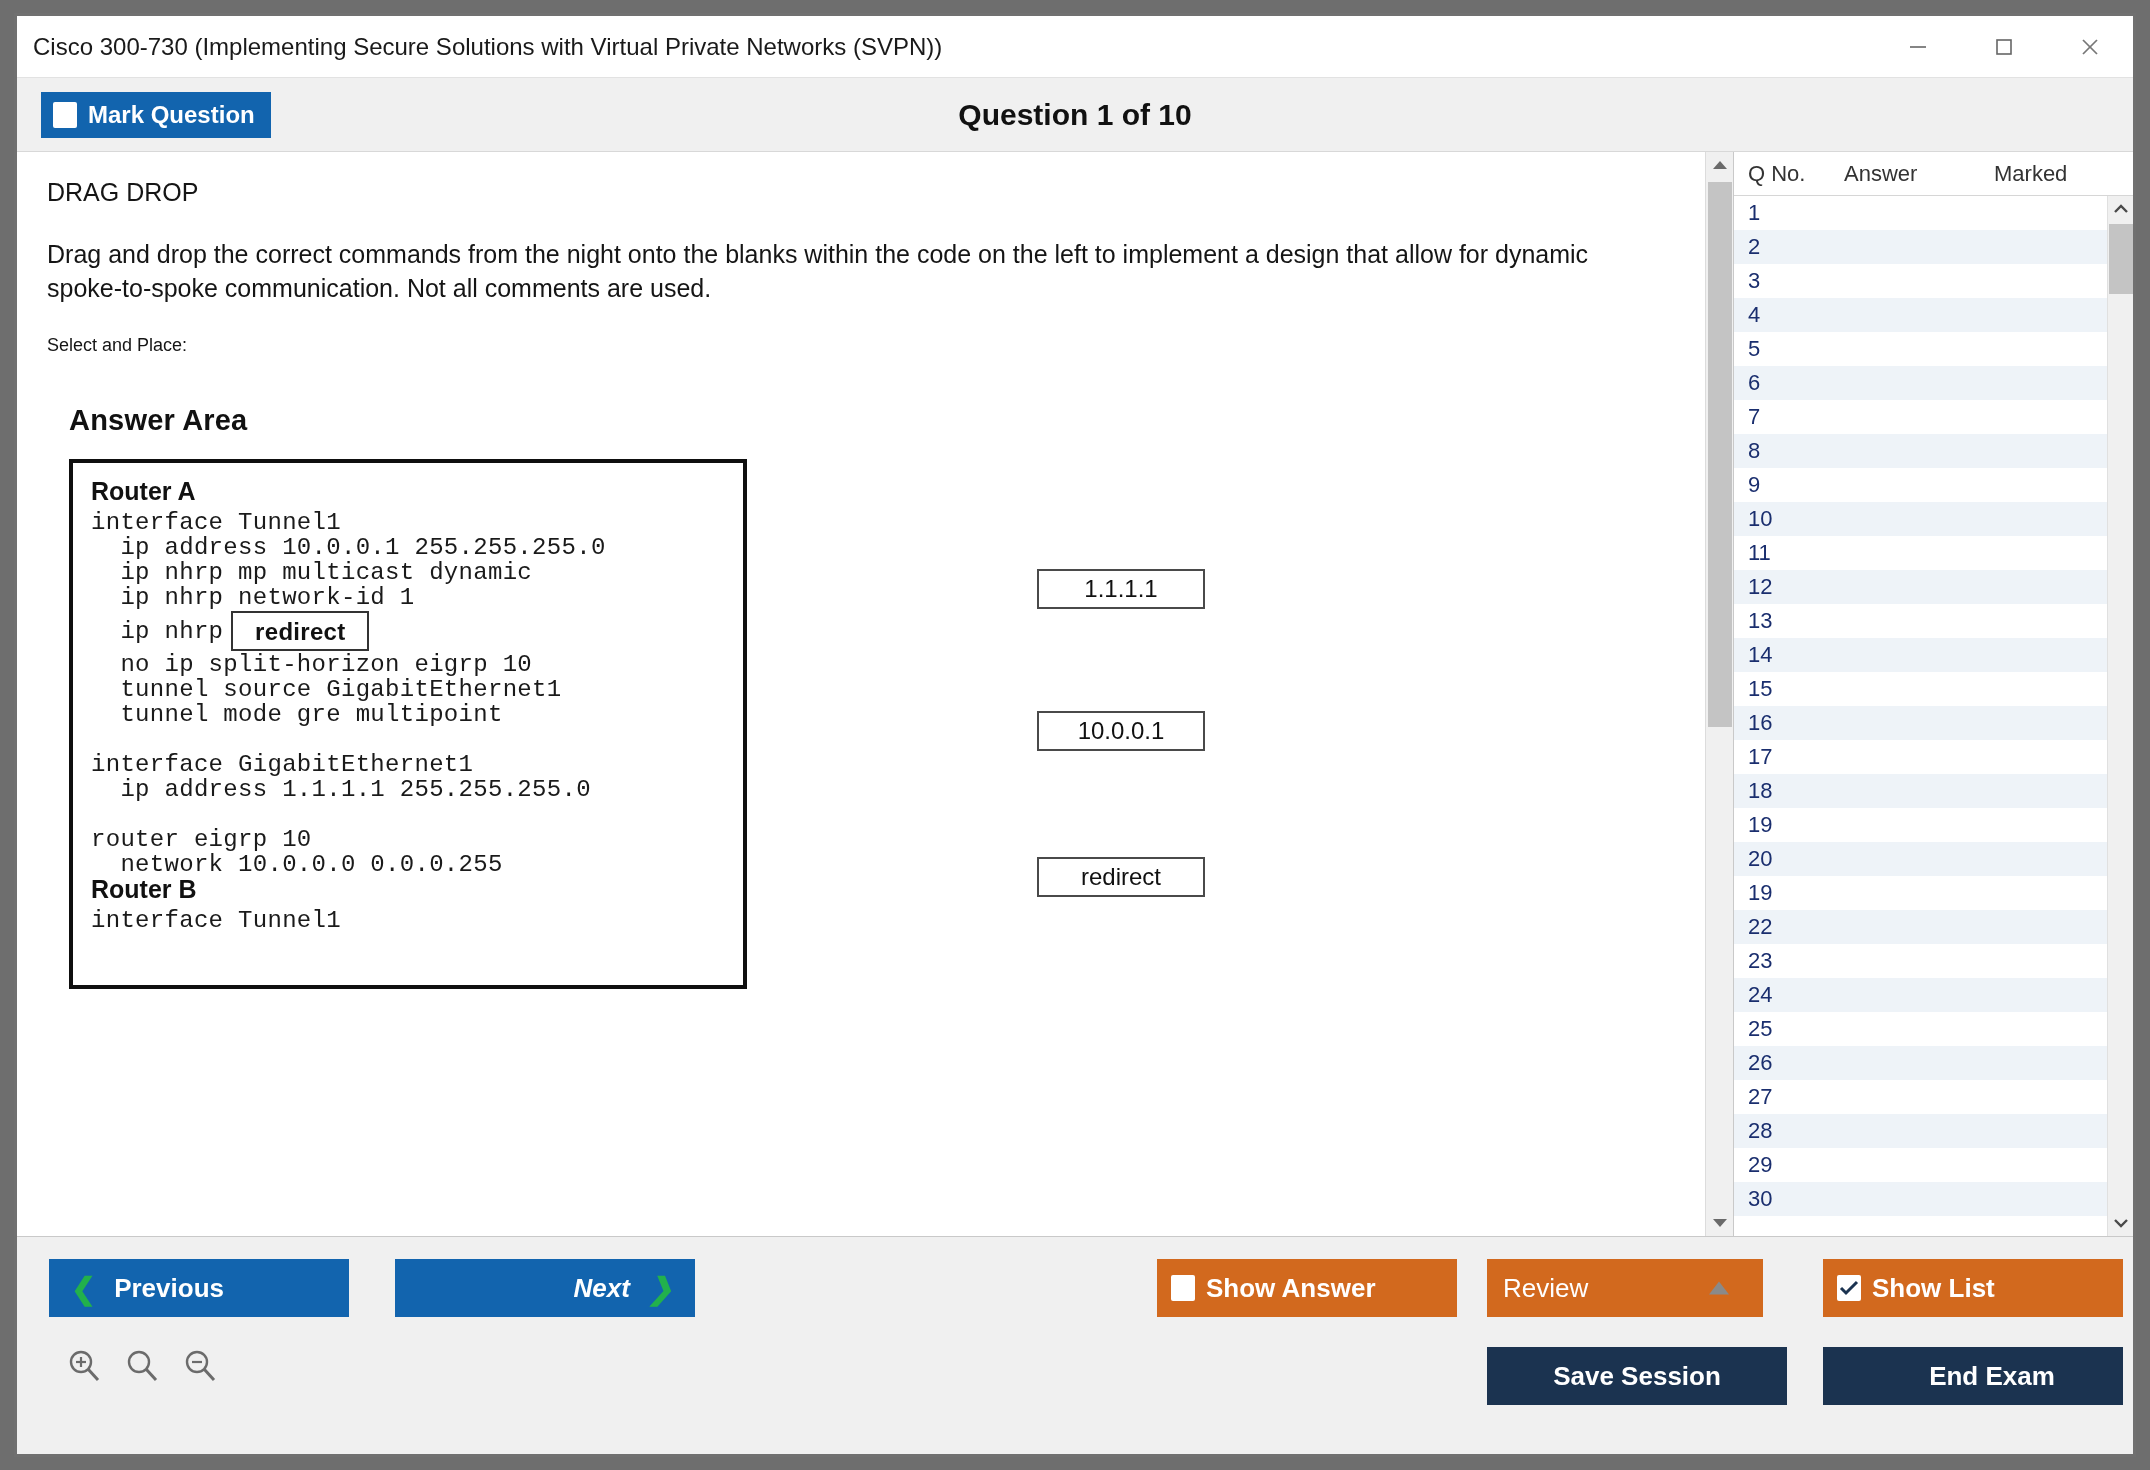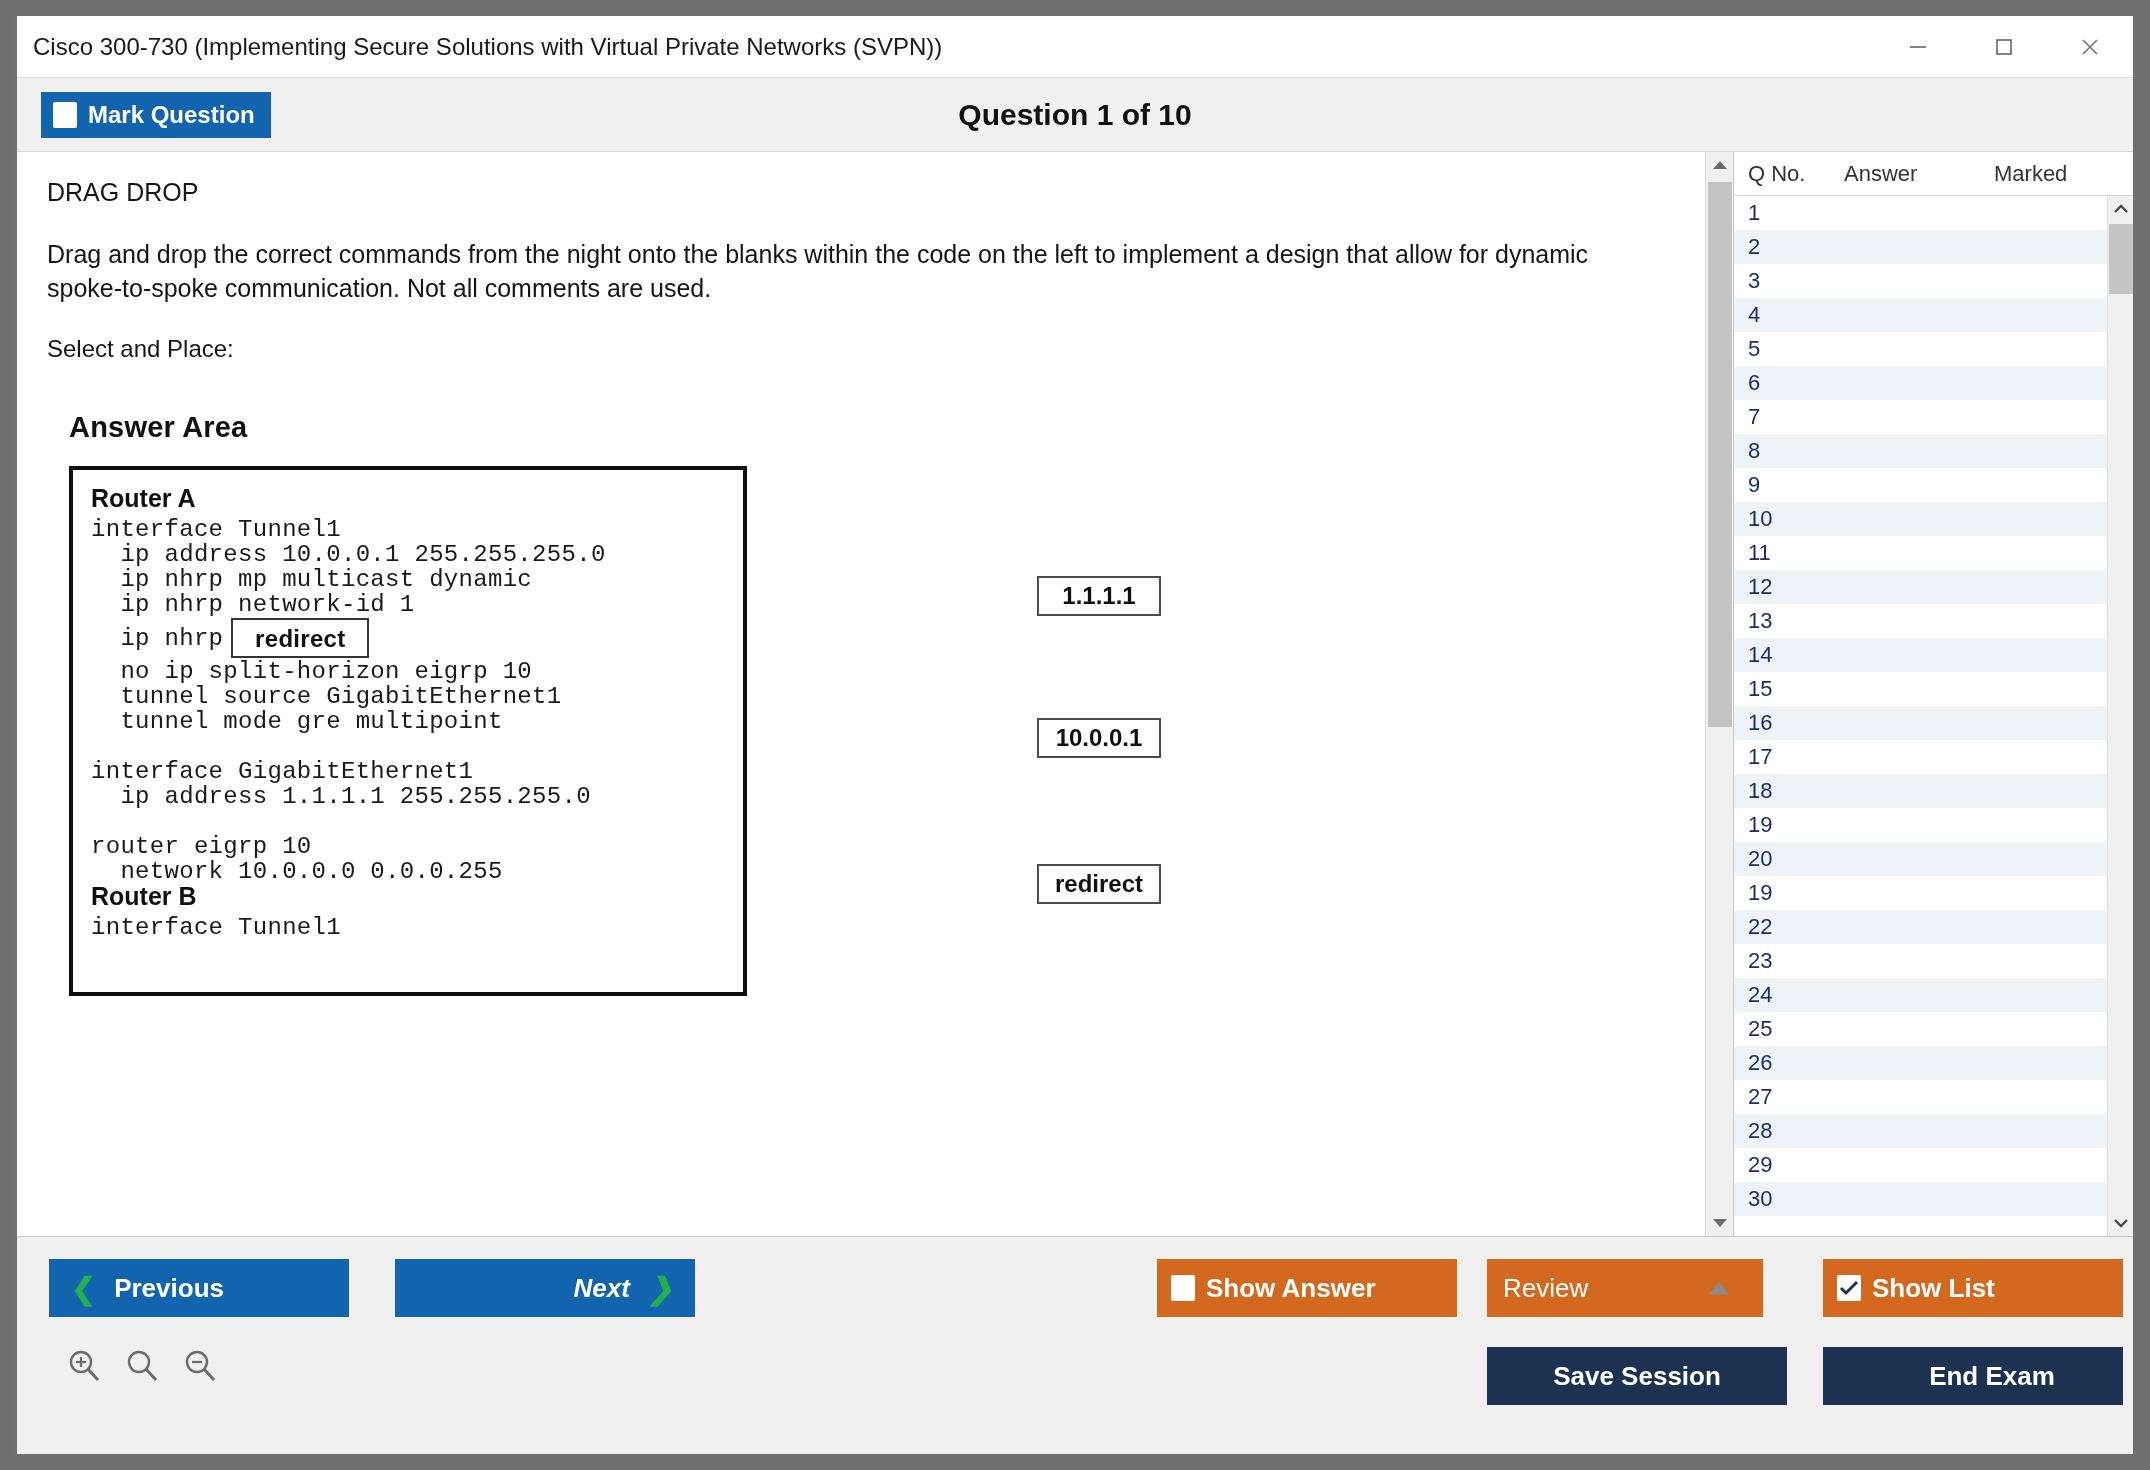--- a/index.html
+++ b/index.html
@@ -89,21 +89,21 @@
     overflow: hidden;
     background: #ffffff;
     border-radius: 13px;
   }
   .question-inner { padding: 26px 30px 0 30px; }
   .drag-drop-label { font-size: 25px; color: #151515; }
   .q-para {
     font-size: 25px; color: #151515; line-height: 1.36;
     margin-top: 30px; max-width: 1590px;
   }
-  .select-place { font-size: 24px; color: #151515; margin-top: 30px; }
+  .select-place { font-size: 18px; color: #151515; margin-top: 30px; }
 
   .answer-area-title {
     font-size: 29px; font-weight: bold; color: #111;
     margin: 48px 0 0 22px;
     letter-spacing: .2px;
   }
 
   .diagram {
     position: relative;
     margin-top: 22px;
@@ -140,25 +140,25 @@
     min-width: 138px; height: 40px;
     background: #fff;
     font-family: "Liberation Sans", sans-serif;
     font-weight: bold; font-size: 24px; color: #111;
     margin-left: 8px;
   }
   .spacer-line { height: 25px; }
 
   .drag-item {
     position: absolute;
-    width: 124px; height: 40px;
+    width: 168px; height: 40px;
     border: 2px solid #4a4a4a;
     background: #ffffff;
     display: flex; align-items: center; justify-content: center;
-    font-weight: bold; font-size: 24px; color: #111;
+    font-weight: normal; font-size: 24px; color: #111;
     cursor: move;
   }
 
   
   .vscroll {
     flex: 0 0 28px;
     width: 28px;
     background: #f0f0f0;
     border-left: 1px solid #dcdcdc;
     position: relative;

